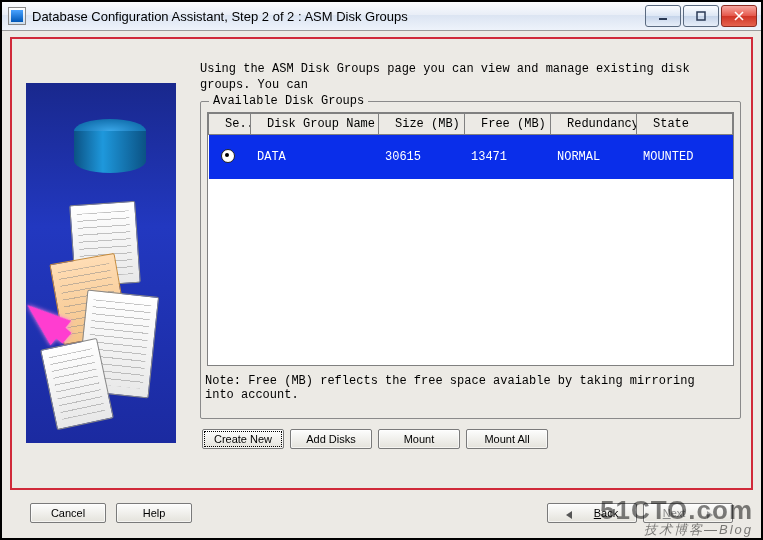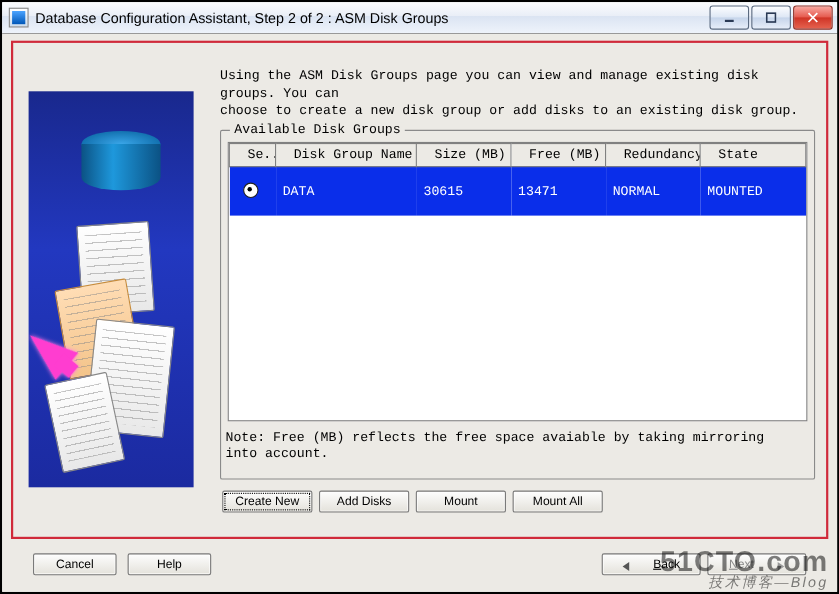--- a/index.html
+++ b/index.html
@@ -102,21 +102,20 @@
         <div class="sheet s1"></div>
         <div class="sheet s2"></div>
         <div class="sheet s3"></div>
         <div class="sheet s4"></div>
         <div class="arrow"></div>
       </div>
 
       <div class="rpane">
         <div class="intro">
           <span>Using the ASM Disk Groups page you can view and manage existing disk groups. You can</span><br>
-          <span>choose to create a new disk group or add disks to an existing disk group.</span>
         </div>
 
         <div class="gbox">
           <span class="glegend">Available Disk Groups</span>
 
           <div class="tblwrap">
             <table>
               <colgroup>
                 <col class="c-sel">
                   <col class="c-name">

